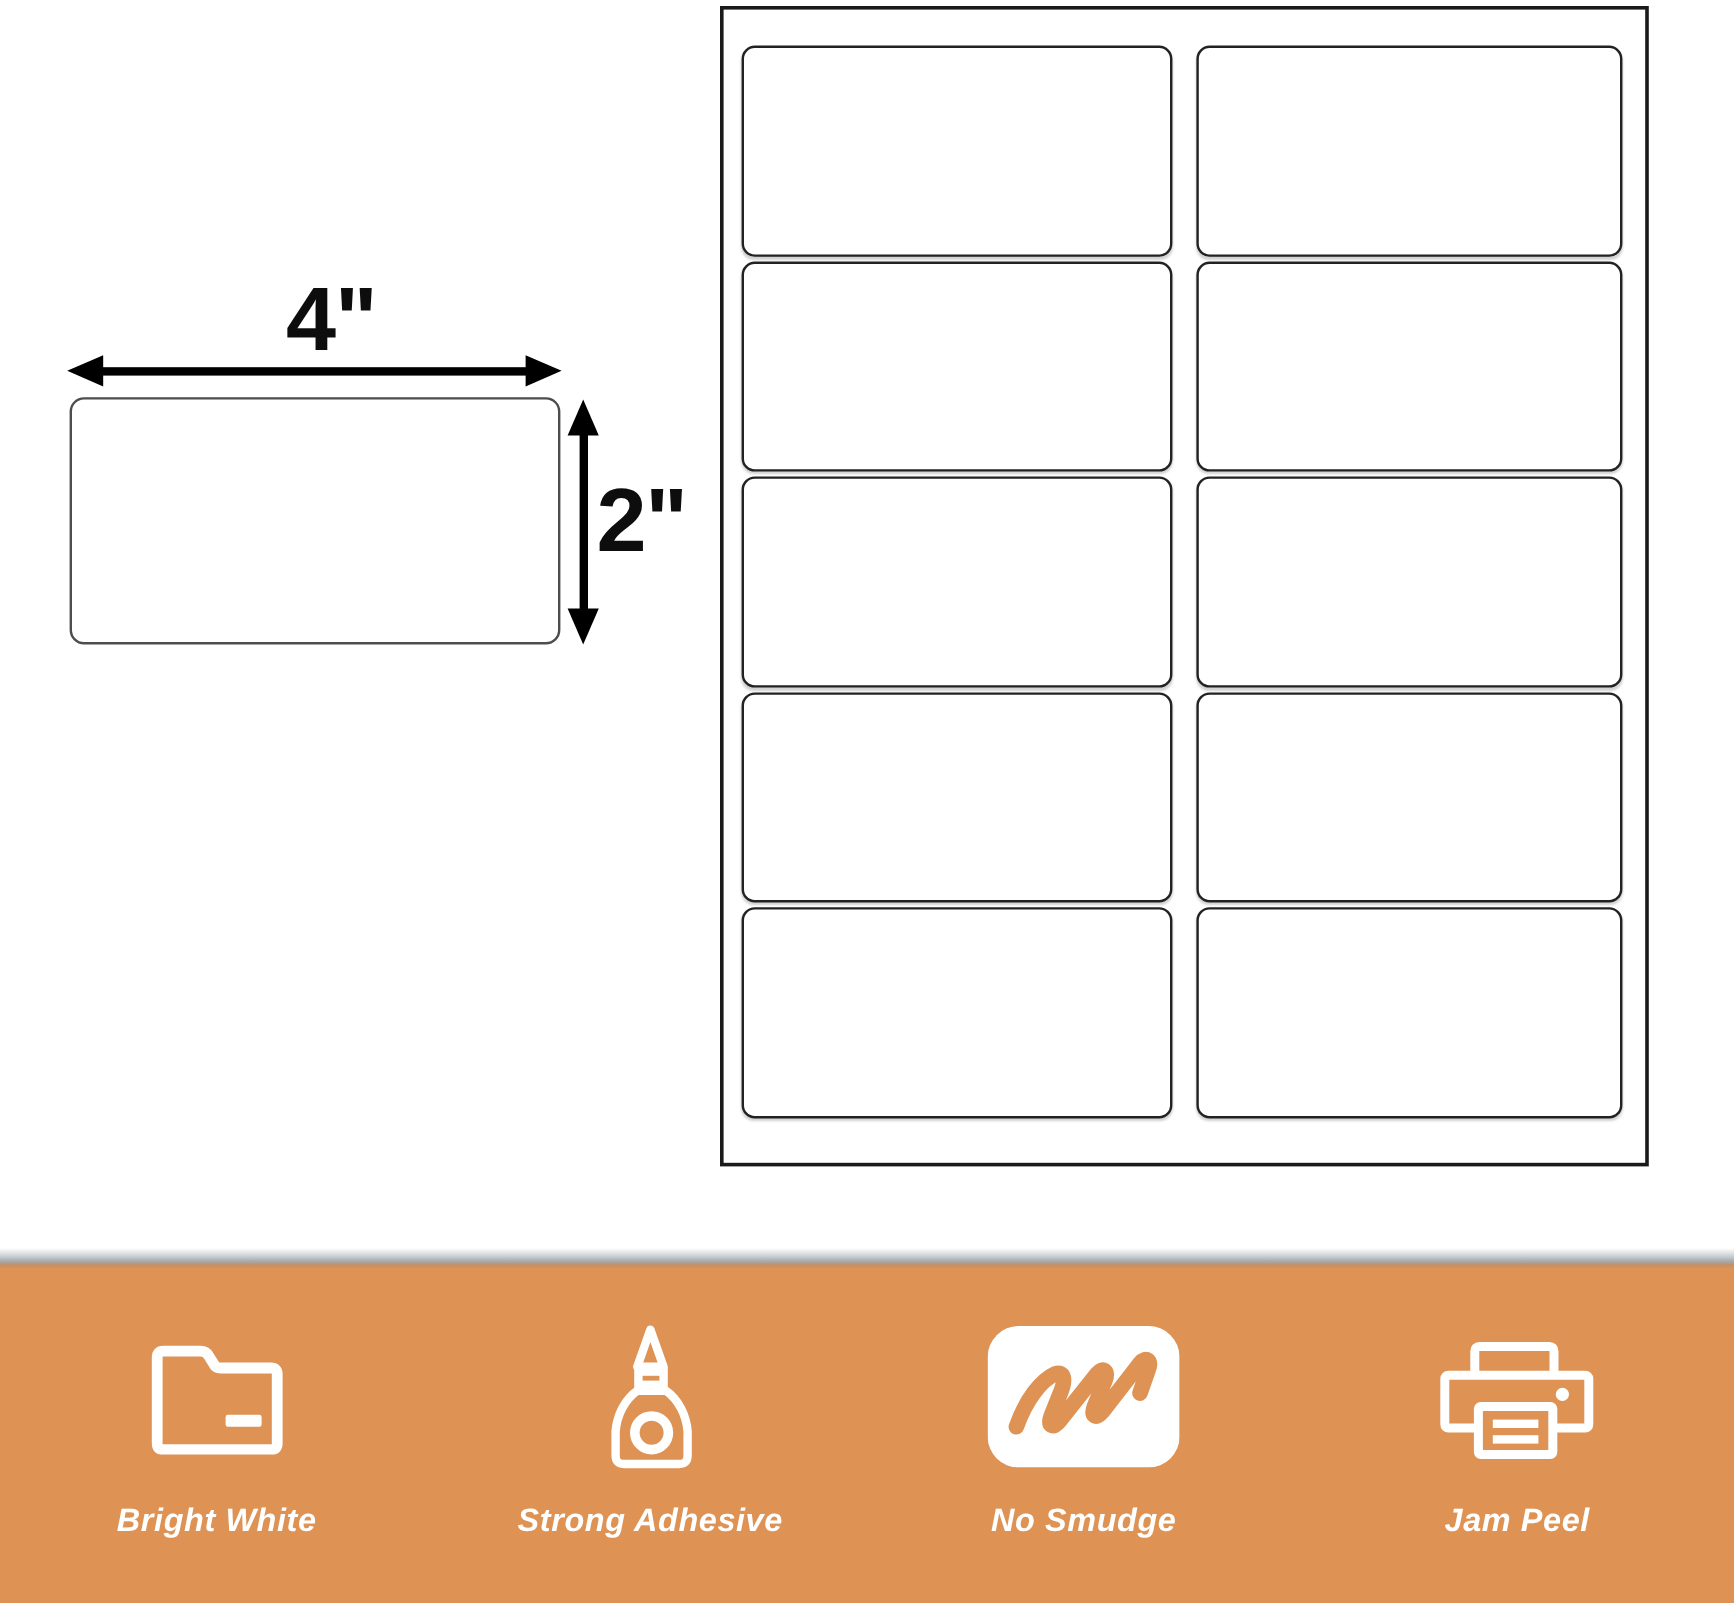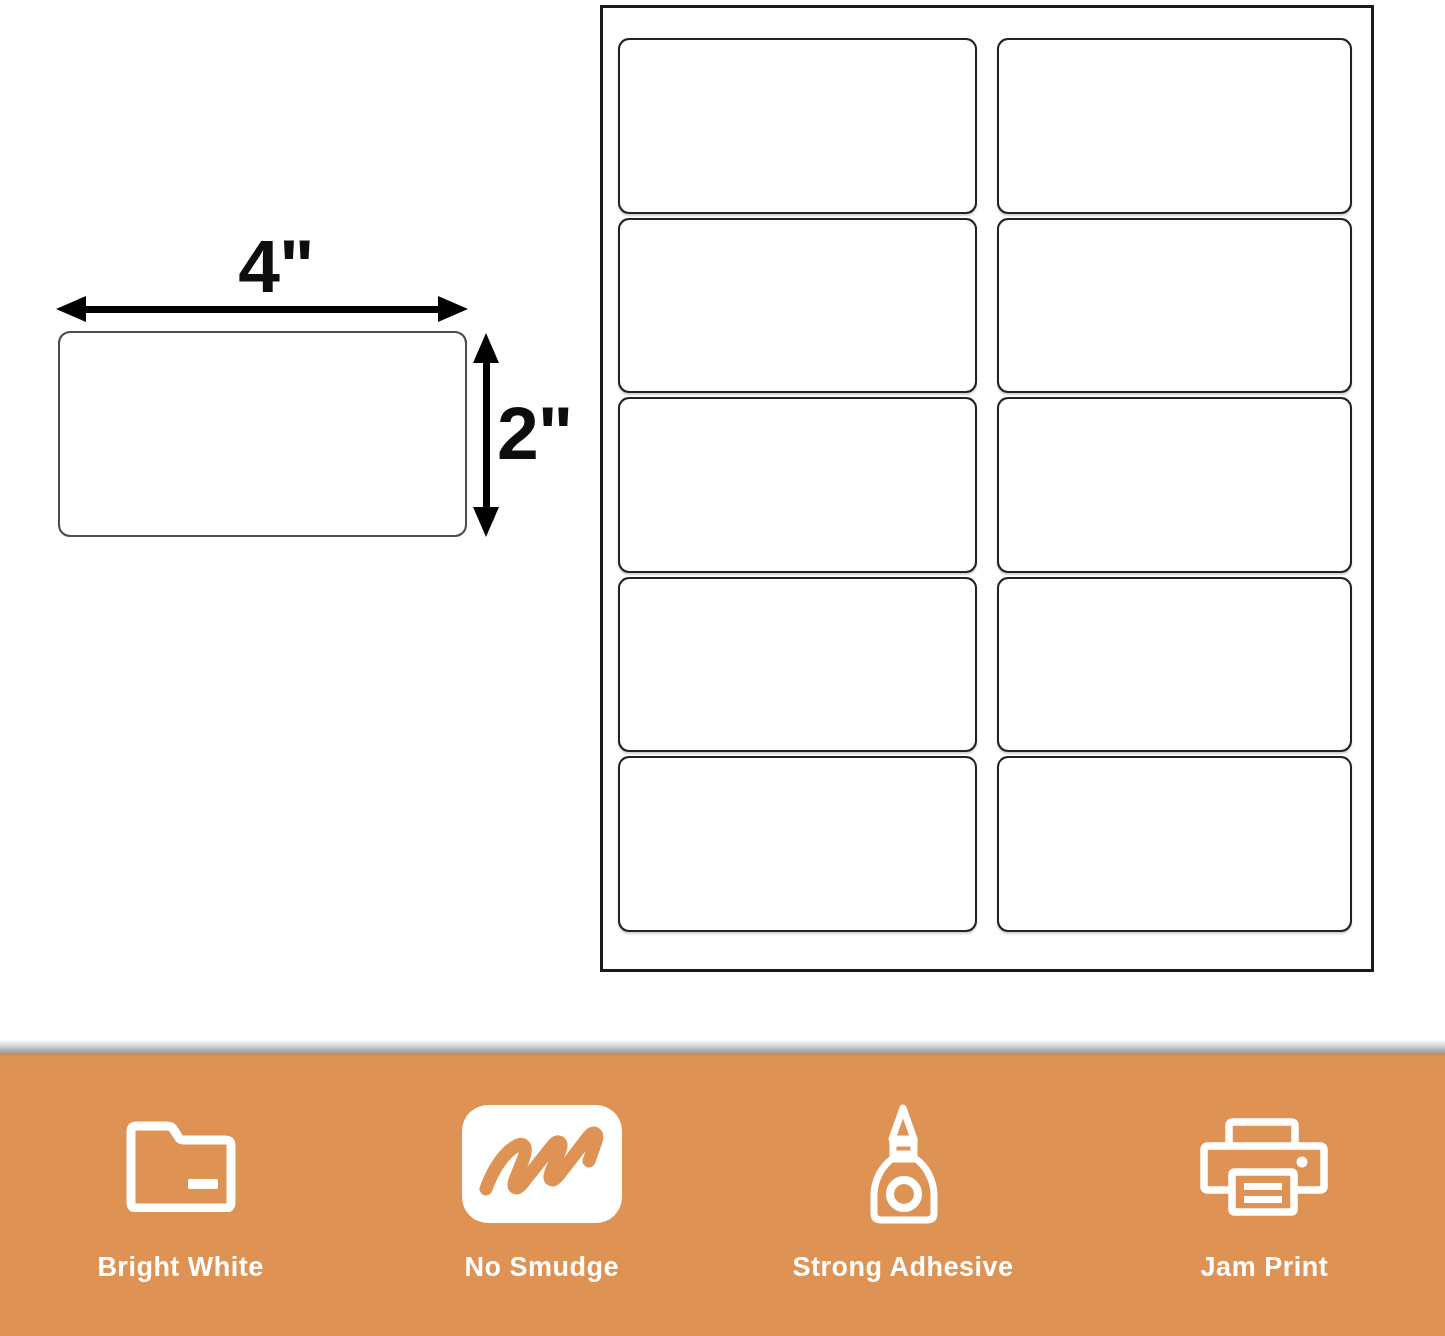--- a/index.html
+++ b/index.html
@@ -75,20 +75,21 @@
     position: absolute;
     left: 0; top: 1040px;
     width: 1445px; height: 296px;
     background: linear-gradient(180deg,
       #ffffff 0px,
       #c9ced0 7px,
       #a4abaf 11px,
       #c09067 14px,
       var(--accent, #DE9254) 17px,
       var(--accent, #DE9254) 100%);
+    font-style: italic;
   }
   #features-row {
     position: absolute;
     left: 0; top: 58px; right: 0;
     display: flex;
     justify-content: space-around;
     align-items: flex-start;
   }
   .feature-item {
     flex: 1 1 0;
@@ -157,50 +158,50 @@
             <path d="M 9 87 L 9 15 Q 9 10 14 10 L 45 10 Q 50 10 52 14 L 57 22 Q 58 24 62 24 L 104 24 Q 109 24 109 29 L 109 87 Q 109 92 104 92 L 14 92 Q 9 92 9 87 Z" fill="none" stroke="#ffffff" stroke-width="9" stroke-linejoin="round"></path>
             <rect x="66" y="63" width="30" height="10" rx="2" fill="#ffffff"></rect>
           </svg>
         </div>
         <div class="feature-label">Bright White</div>
       </div>
 
 
       <div class="feature-item">
         <div class="feature-icon-slot">
-          <svg class="icon-svg" width="160" height="118" viewBox="0 0 160 118">
-            <rect x="0" y="0" width="160" height="118" rx="26" fill="#ffffff"></rect>
-            <path d="M 24 84 C 32 61 45 45 56 40 C 64 37 65 45 61 55 L 53 75 C 50 83 54 86 60 79 L 91 40 C 96 34 101 37 98 45 L 89 67 C 86 75 90 78 96 71 L 127 31 C 132 25 137 29 134 36 L 127 56" fill="none" stroke="var(--accent, #DE9254)" stroke-width="13" stroke-linecap="round" stroke-linejoin="round"></path>
-          </svg>
-        </div>
-        <div class="feature-label">No Smudge</div>
-      </div>
-
-      <div class="feature-item">
-        <div class="feature-icon-slot">
           <svg class="icon-svg" width="94" height="126" viewBox="0 0 94 126">
             <path d="M 47 7 L 58 38 L 36 38 Z" fill="none" stroke="#ffffff" stroke-width="7" stroke-linejoin="round"></path>
             <rect x="37" y="42" width="21" height="11" fill="none" stroke="#ffffff" stroke-width="7"></rect>
             <path d="M 36 58 H 60 C 70 65 77 78 78 92 L 78 112 Q 78 119 71 119 H 25 Q 18 119 18 112 L 18 92 C 19 78 26 65 36 58 Z" fill="none" stroke="#ffffff" stroke-width="7" stroke-linejoin="round"></path>
             <circle cx="48" cy="93" r="14" fill="none" stroke="#ffffff" stroke-width="8"></circle>
           </svg>
         </div>
         <div class="feature-label">Strong Adhesive</div>
+      </div>
+
+      <div class="feature-item">
+        <div class="feature-icon-slot">
+          <svg class="icon-svg" width="160" height="118" viewBox="0 0 160 118">
+            <rect x="0" y="0" width="160" height="118" rx="26" fill="#ffffff"></rect>
+            <path d="M 24 84 C 32 61 45 45 56 40 C 64 37 65 45 61 55 L 53 75 C 50 83 54 86 60 79 L 91 40 C 96 34 101 37 98 45 L 89 67 C 86 75 90 78 96 71 L 127 31 C 132 25 137 29 134 36 L 127 56" fill="none" stroke="var(--accent, #DE9254)" stroke-width="13" stroke-linecap="round" stroke-linejoin="round"></path>
+          </svg>
+        </div>
+        <div class="feature-label">No Smudge</div>
       </div>
 
 
       <div class="feature-item">
         <div class="feature-icon-slot">
           <svg class="icon-svg" width="130" height="108" viewBox="0 0 130 108">
             <path d="M 30 36 V 16 Q 30 12 34 12 H 92 Q 96 12 96 16 V 36" fill="none" stroke="#ffffff" stroke-width="7.5"></path>
             <rect x="5" y="36" width="120" height="44" rx="3" fill="none" stroke="#ffffff" stroke-width="7.5"></rect>
             <circle cx="103" cy="52" r="5.5" fill="#ffffff"></circle>
             <rect x="33" y="62" width="62" height="40" rx="2" fill="var(--accent, #DE9254)" stroke="#ffffff" stroke-width="7.5"></rect>
             <rect x="45" y="73" width="38" height="7" fill="#ffffff"></rect>
             <rect x="45" y="86" width="38" height="7" fill="#ffffff"></rect>
           </svg>
         </div>
-        <div class="feature-label">Jam Print</div>
+        <div class="feature-label">Jam Peel</div>
       </div>
 
     </div>
   </div>
 </div>
 
 </body></html>

